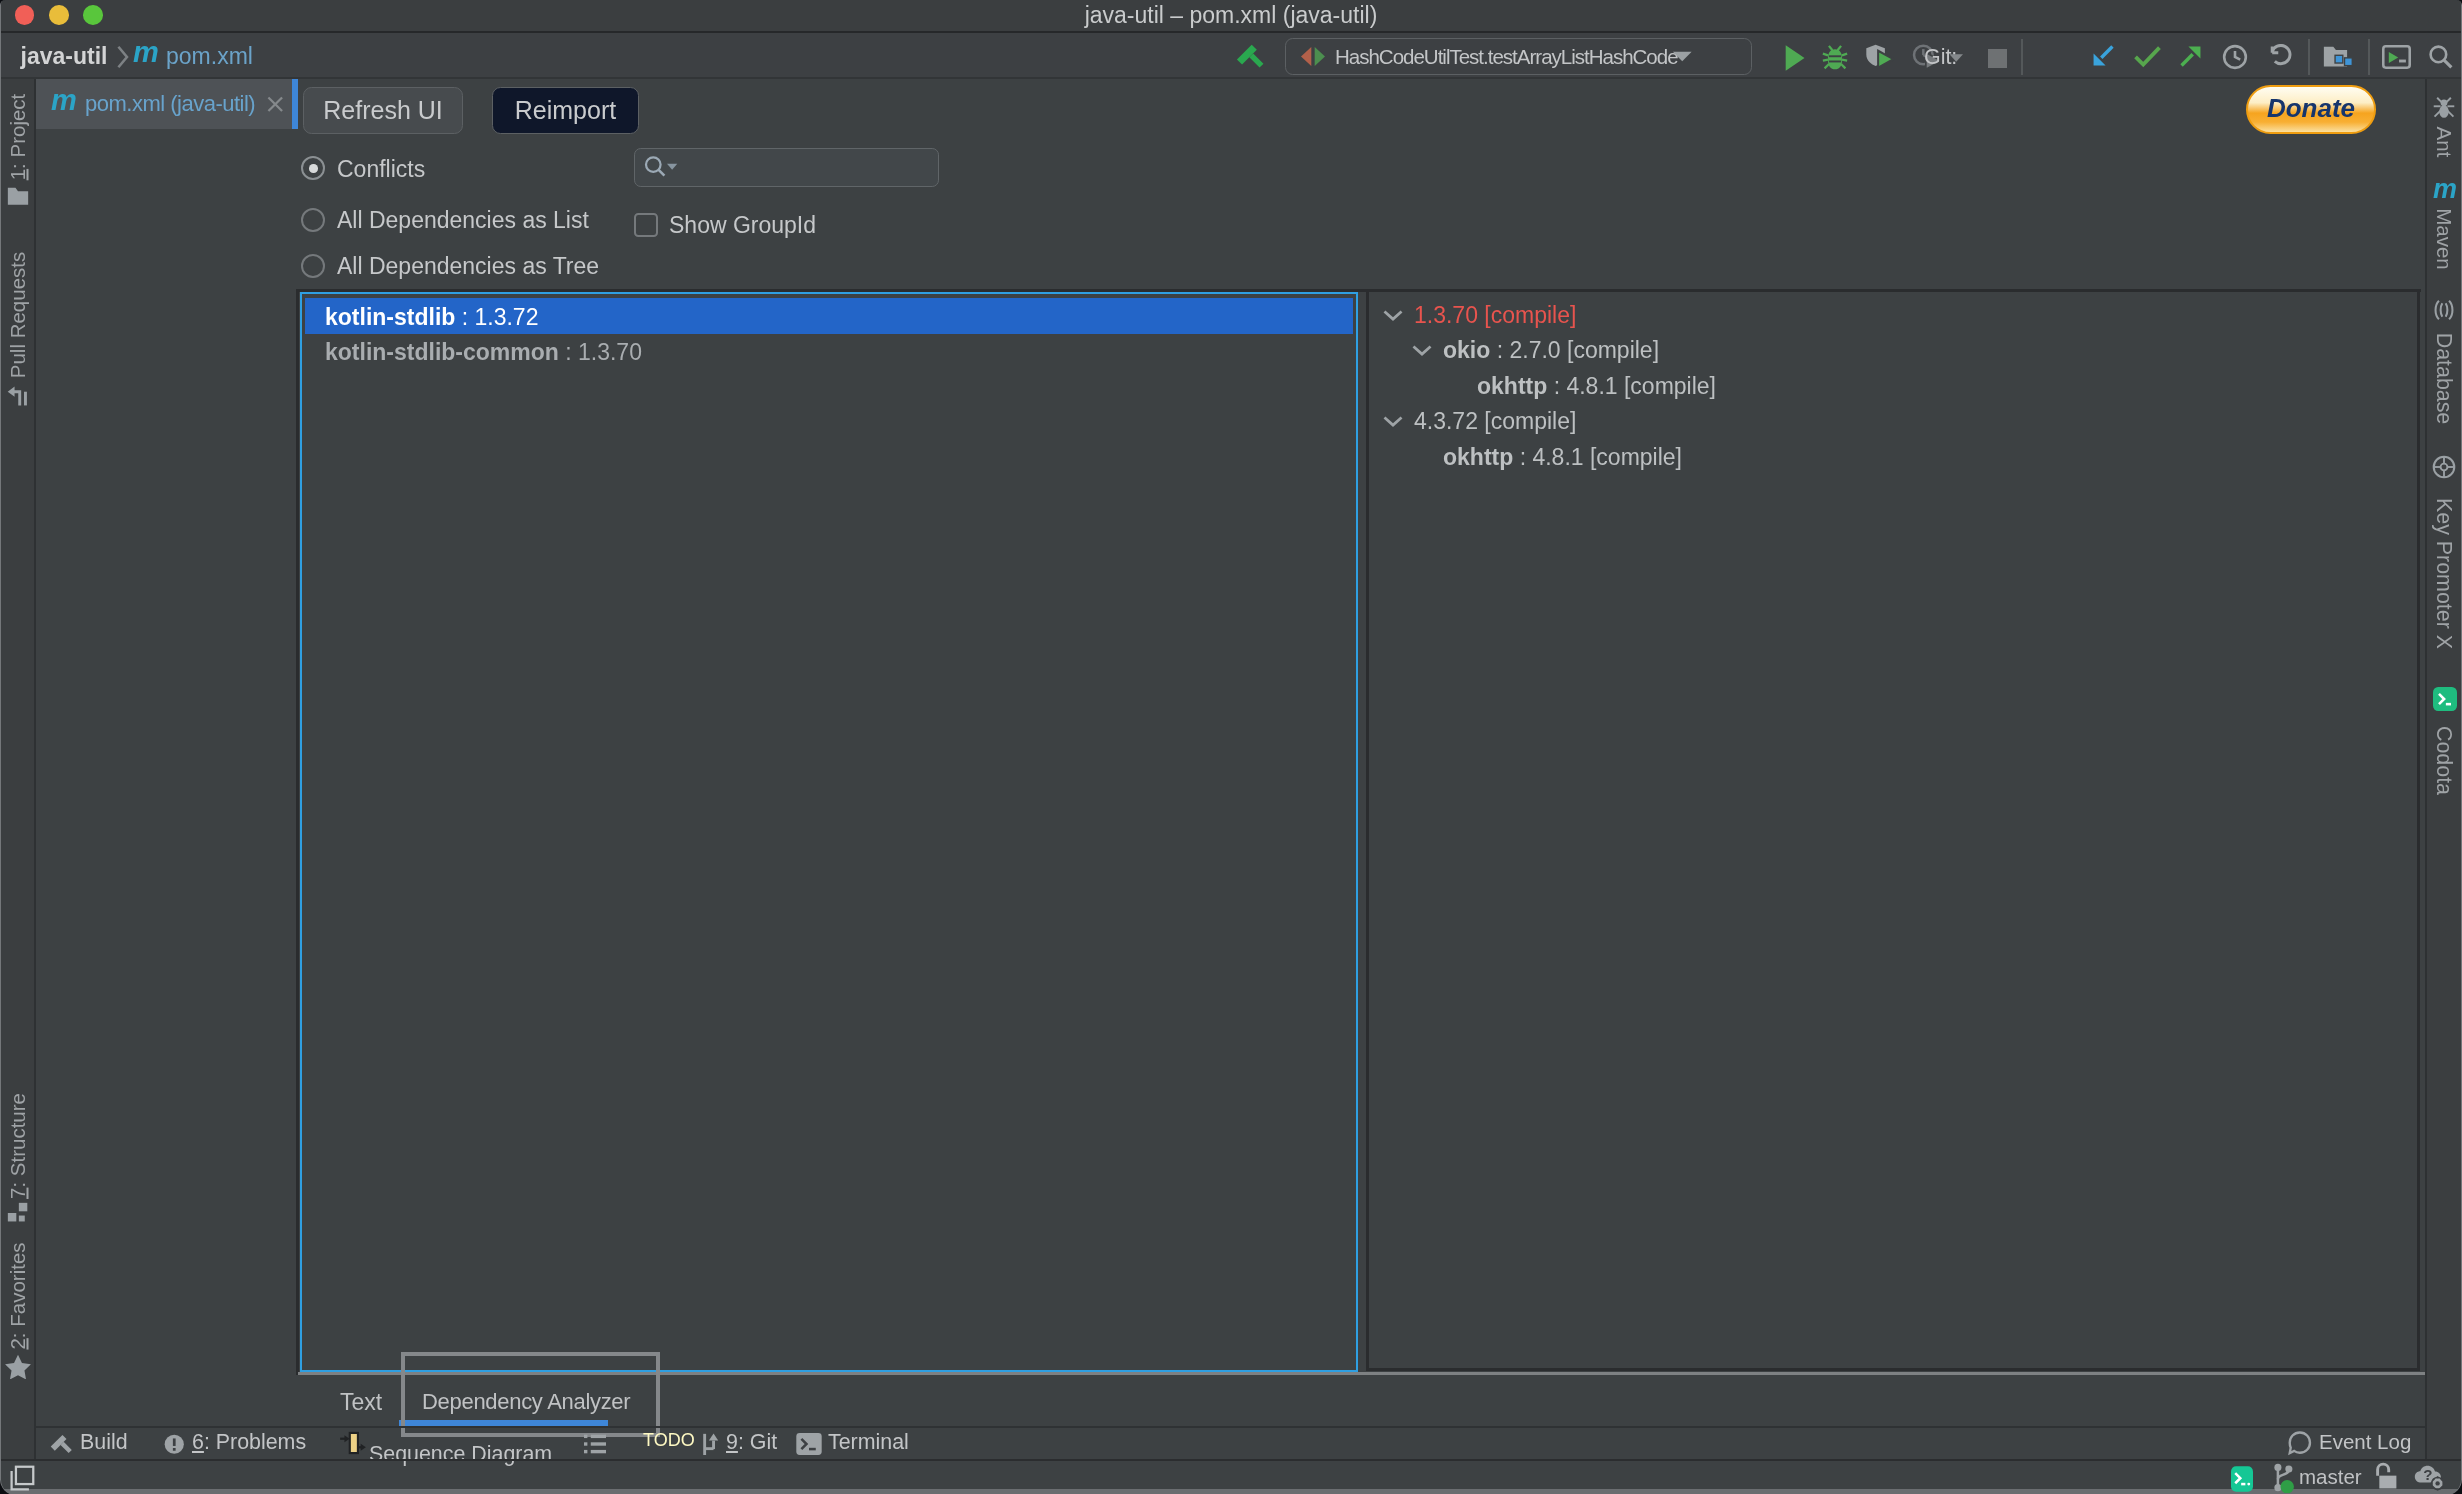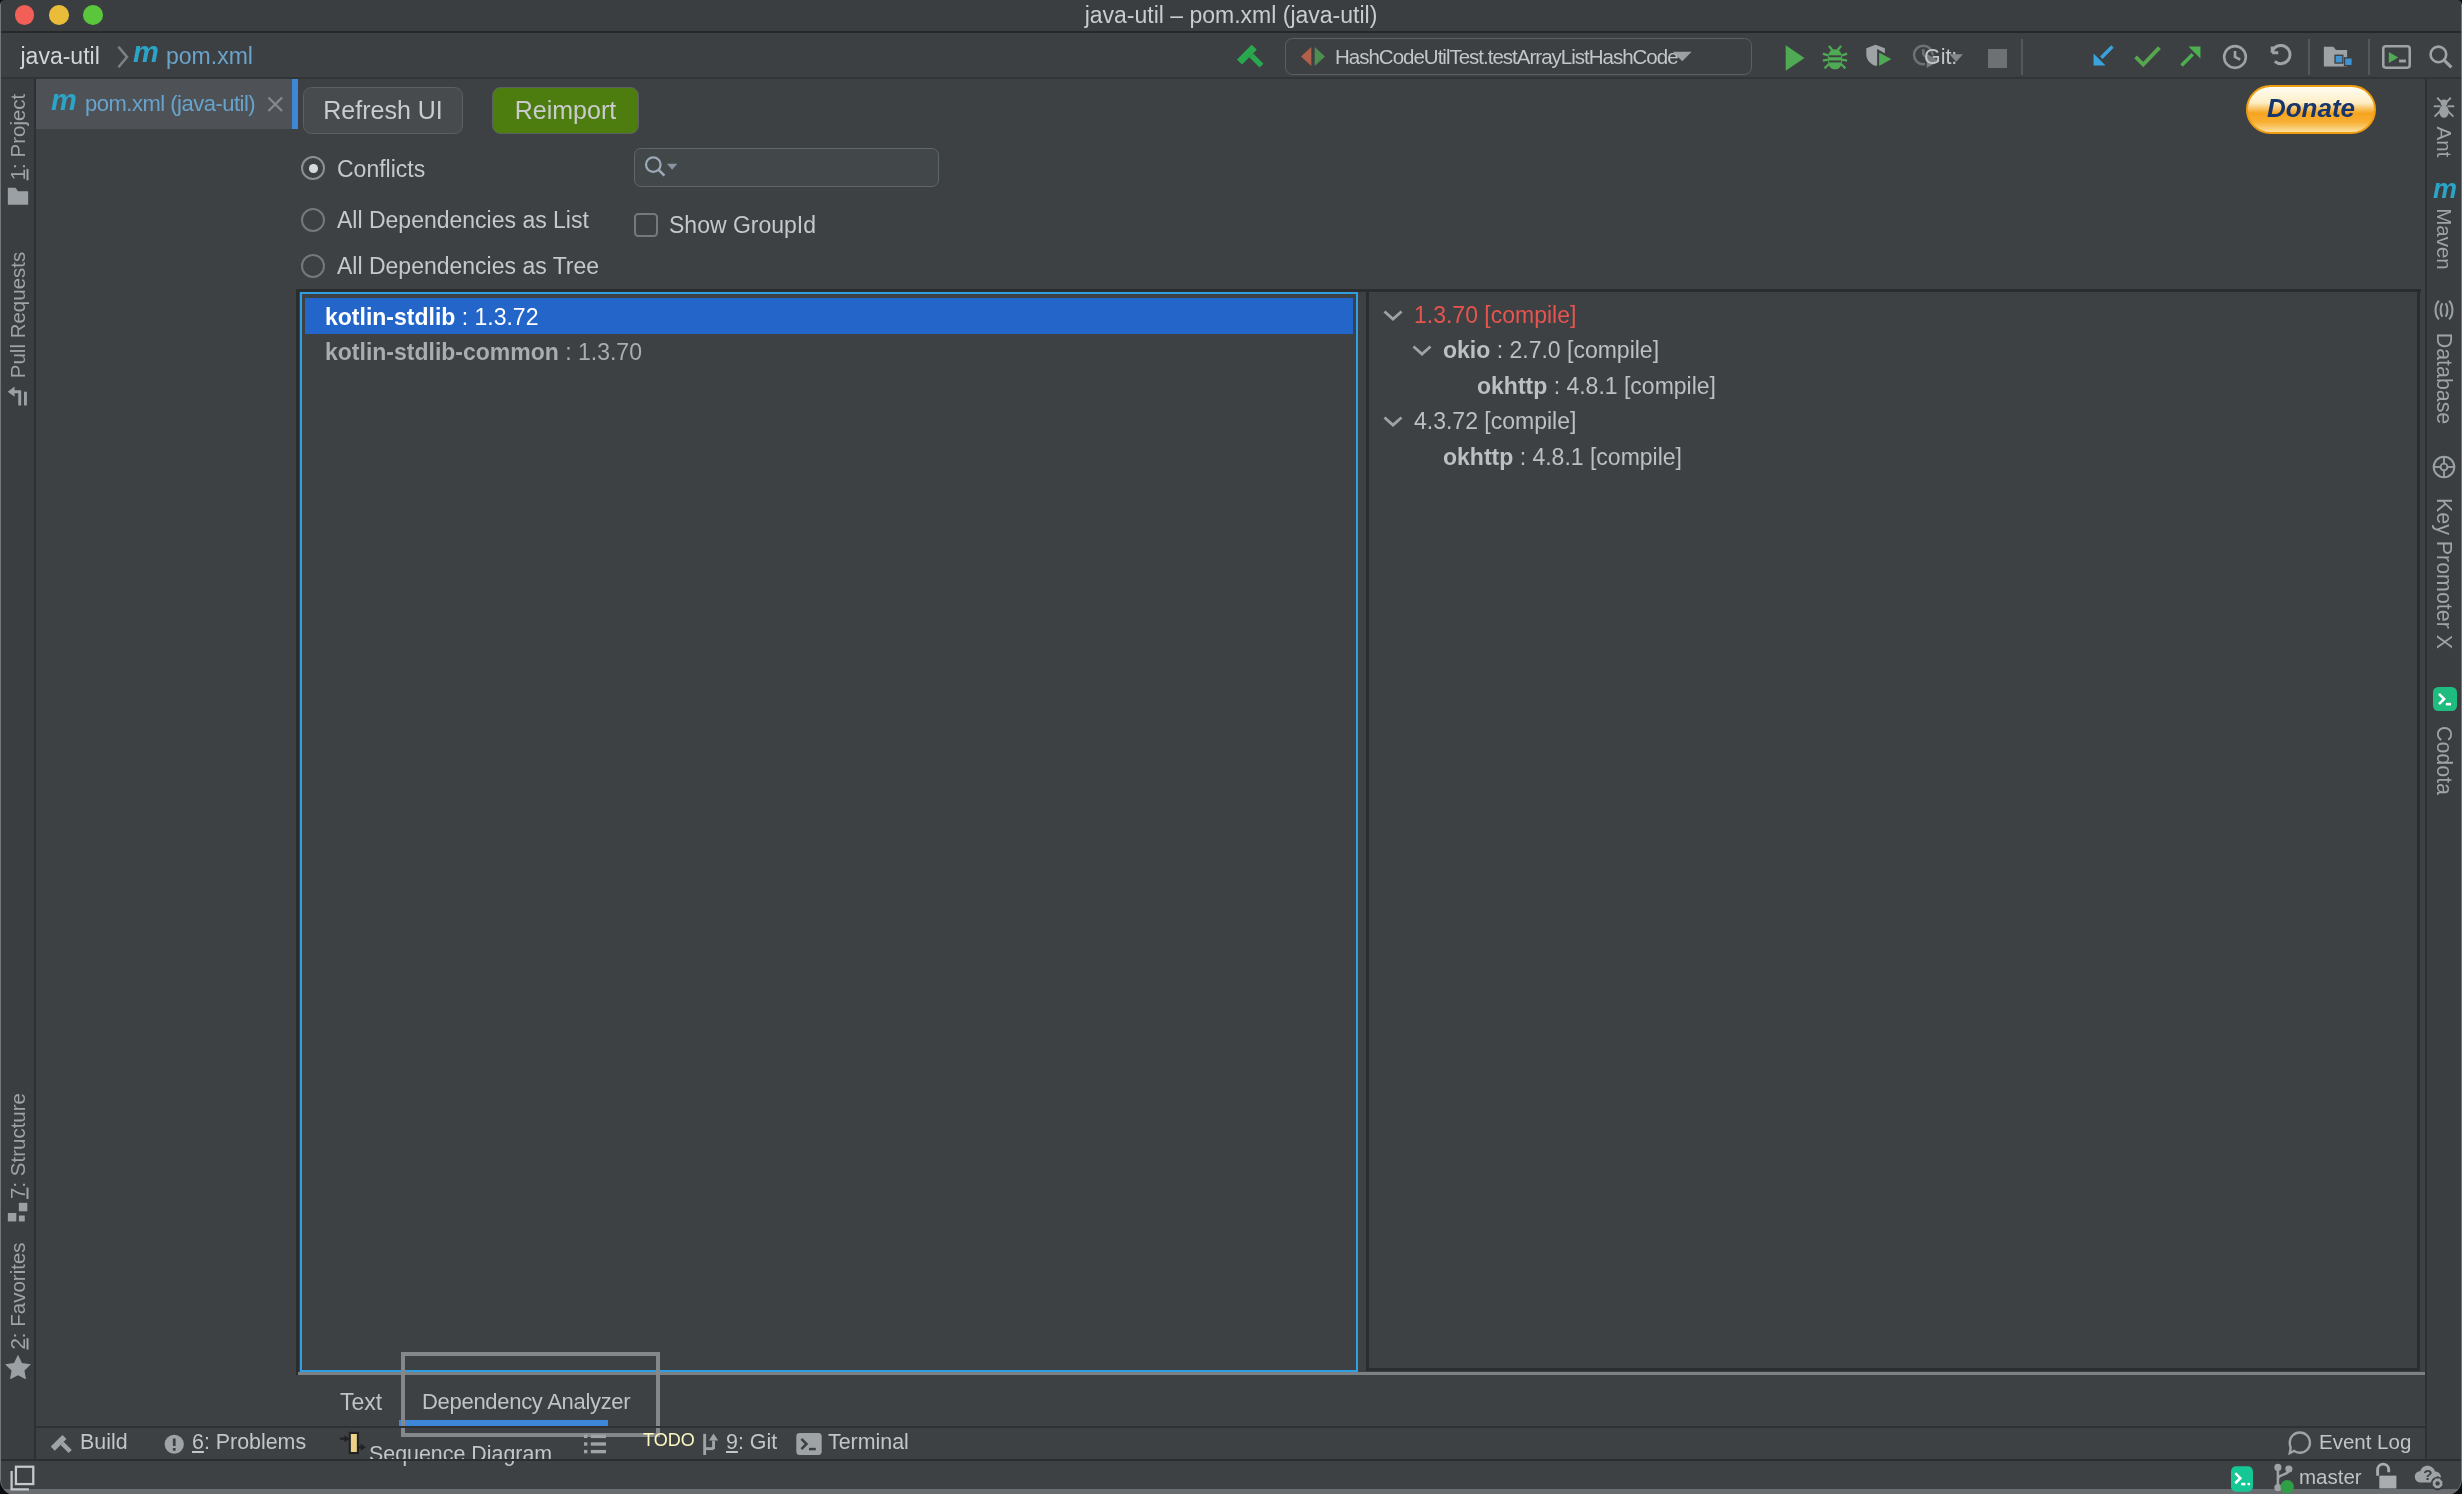--- a/index.html
+++ b/index.html
@@ -13,37 +13,37 @@
 
 <div class="ab" style="left:0;top:0;width:2462px;height:31px;background:#3b3e40;"></div>
 <div class="ab" style="left:14.5px;top:5.1px;width:19.7px;height:19.7px;border-radius:50%;background:#f15f57;"></div>
 <div class="ab" style="left:49px;top:5.1px;width:19.7px;height:19.7px;border-radius:50%;background:#e9bd3a;"></div>
 <div class="ab" style="left:83px;top:5.1px;width:19.7px;height:19.7px;border-radius:50%;background:#59c63c;"></div>
 <div class="ab txt" style="left:0;top:0;width:2462px;height:31px;line-height:31px;text-align:center;color:#c9cbcc;font-size:23px;">java-util – pom.xml (java-util)</div>
 <div class="ab" style="left:0;top:31px;width:2462px;height:2.6px;background:#26282a;"></div>
 
 <div class="ab" style="left:0;top:33px;width:2462px;height:44px;background:#3d4043;"></div>
 <div class="ab" style="left:0;top:77px;width:2462px;height:1.7px;background:#323537;"></div>
-<div class="ab txt" style="left:20.5px;top:43px;font-size:23px;font-weight:normal;color:#d3d4d5;">java-util</div>
+<div class="ab txt" style="left:20.5px;top:43px;font-size:23px;font-weight:bold;color:#d3d4d5;">java-util</div>
 <svg class="ab" style="left:115px;top:44px;" width="15.4" height="26" viewBox="0 0 18 30">
     <polyline points="4,3 14,15 4,27" fill="none" stroke="#7d8184" stroke-width="3"></polyline>
   </svg>
 <div class="ab txt" style="left:133px;top:36px;font-size:29px;font-weight:bold;font-style:italic;color:#2ba4c7;">m</div>
 <div class="ab txt" style="left:166px;top:43px;font-size:23px;color:#6ba3c9;">pom.xml</div>
 
 <div id="combo" class="ab" style="left:1285px;top:38px;width:467px;height:37px;border:1.7px solid #5c6063;border-radius:7.7px;"></div>
 <div class="ab txt" style="left:1335px;top:45px;font-size:20.5px;letter-spacing:-1px;color:#c3c5c7;">HashCodeUtilTest.testArrayListHashCode</div>
 
 <div class="ab" style="left:36px;top:79px;width:256px;height:50px;background:#4e5256;"></div>
 <div class="ab txt" style="left:51px;top:84px;font-size:29px;font-weight:bold;font-style:italic;color:#2ba4c7;">m</div>
 <div class="ab txt" style="left:85px;top:91px;font-size:22px;letter-spacing:-0.5px;color:#68a3cc;">pom.xml (java-util)</div>
 <div class="ab" style="left:292px;top:79px;width:6px;height:50px;background:#3e86d8;"></div>
 
 <div class="ab btn" style="left:303px;top:87px;width:160px;height:47px;background:#474b4e;border:1.7px solid #5c6063;border-radius:8.5px;color:#c9cbcd;font-size:25px;line-height:44px;text-align:center;">Refresh UI</div>
-<div class="ab btn" style="left:492px;top:87px;width:147px;height:47px;background:#4d7c0f;border:1.7px solid #5c6063;border-radius:8.5px;color:#c9cbcd;font-size:25px;line-height:44px;text-align:center;">Reimport</div>
+<div class="ab btn" style="left:492px;top:87px;width:147px;height:47px;background:#0f172a;border:1.7px solid #5c6063;border-radius:8.5px;color:#c9cbcd;font-size:25px;line-height:44px;text-align:center;">Reimport</div>
 
 <div class="ab" style="left:2246px;top:85px;width:130px;height:49px;border-radius:25px;background:linear-gradient(#fffdf2 0%,#fdeec5 35%,#f6a41f 58%,#f8af33 78%,#fbe0a0 100%);border:2.6px solid #ef9d10;text-align:center;line-height:43px;font-size:26px;font-weight:bold;font-style:italic;color:#16356c;">Donate</div>
 
 <div class="ab" style="left:301px;top:156px;width:24px;height:24px;border-radius:50%;border:2.6px solid #8b9093;"></div>
 <div class="ab" style="left:309px;top:164px;width:8.5px;height:8.5px;border-radius:50%;background:#d7d9da;"></div>
 <div class="ab txt" style="left:337px;top:156px;font-size:23px;color:#c6c8ca;">Conflicts</div>
 <div class="ab" style="left:301px;top:208px;width:24px;height:24px;border-radius:50%;border:2.6px solid #75797c;"></div>
 <div class="ab txt" style="left:337px;top:207px;font-size:23px;color:#c6c8ca;">All Dependencies as List</div>
 <div class="ab" style="left:301px;top:254px;width:24px;height:24px;border-radius:50%;border:2.6px solid #75797c;"></div>
 <div class="ab txt" style="left:337px;top:253px;font-size:23px;color:#c6c8ca;">All Dependencies as Tree</div>

